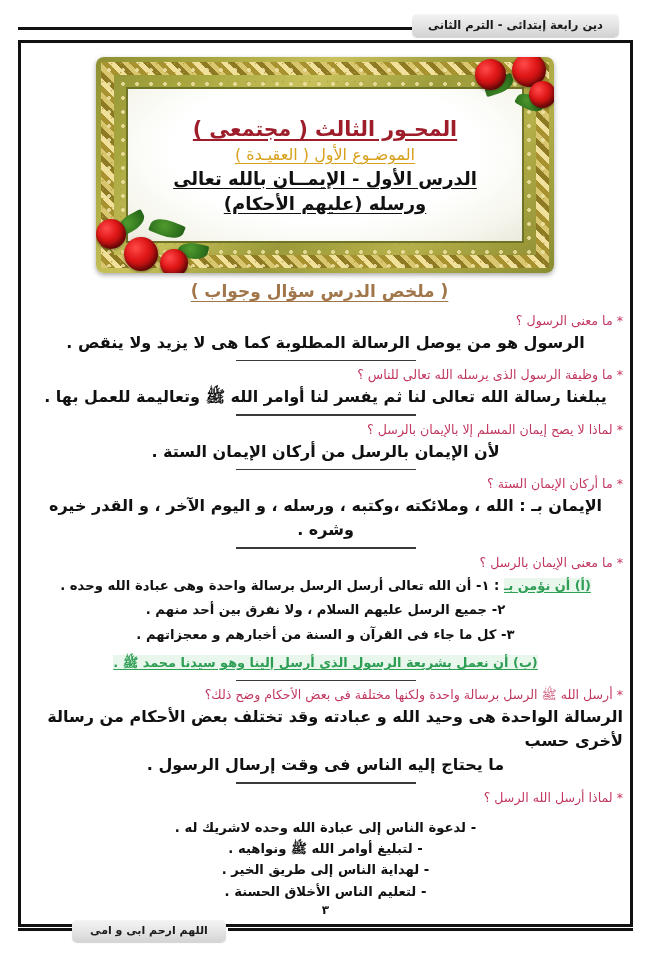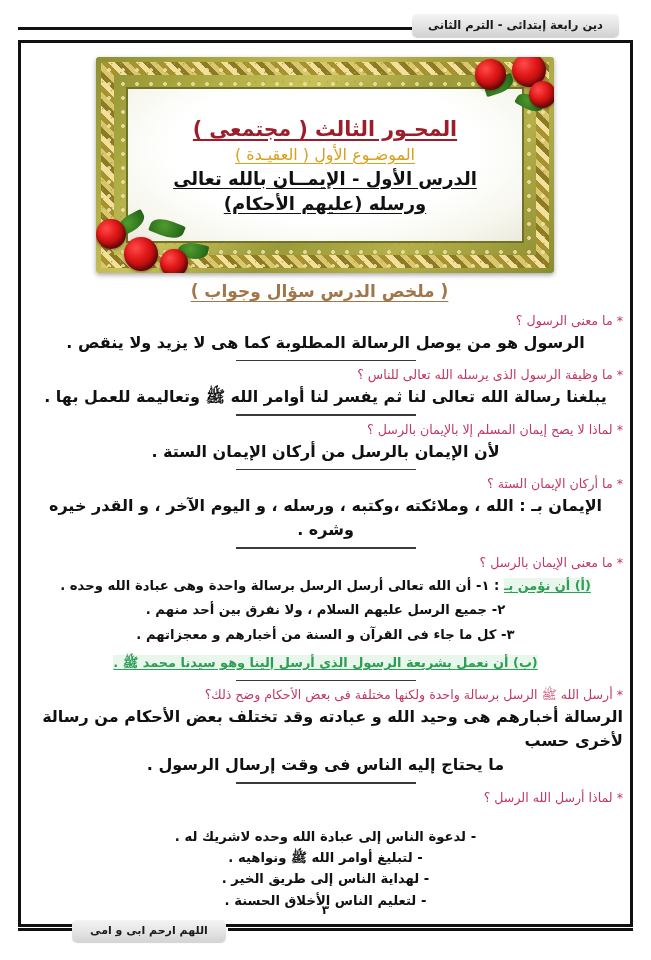--- a/index.html
+++ b/index.html
@@ -35,21 +35,21 @@
   .frame-left{position:absolute;top:40px;left:18px;width:3px;bottom:33px;background:#111;}
 
   
   .title-frame{
     position:absolute;top:57px;left:96px;width:458px;height:216px;
   }
   .tf-outer{
     position:absolute;inset:0;
     background:
       linear-gradient(135deg,#8d8f33 0%,#a9a840 18%,#c9c25c 36%,#9a9a3a 55%,#b5b04a 74%,#8a8c31 100%);
-    border-radius:3px;
+    border-radius:8px;
     box-shadow:0 2px 5px rgba(0,0,0,.35);
     overflow:hidden;
   }
   
   .tf-vine{
     position:absolute;inset:5px;
     border:13px solid transparent;
     border-image:repeating-linear-gradient(45deg,#d9c770 0 5px,#a8922f 5px 10px,#f0e09a 10px 15px,#8d7a22 15px 20px) 13;
     border-radius:2px;
   }
@@ -112,21 +112,21 @@
   .sep{
     width:180px;height:1.6px;background:#3a3a3a;margin:5px auto 5px auto;
   }
   .numline{color:#111;font-weight:bold;font-size:13.2px;text-align:center;line-height:1.55;margin:4px;}
   .green{
     color:#2f9e55;font-weight:bold;font-size:12.9px;
     background:#e8f6ec;text-decoration:underline;text-underline-offset:2px;
   }
   .greenline{text-align:center;margin:3px 0 0 0;line-height:1.6;}
   .bul{color:#111;font-weight:bold;font-size:13.2px;line-height:1.62;margin:0;text-align:center;}
-  .bullets{margin-top:19px;}
+  .bullets{margin-top:10px;}
 
   
   .pageno{
     position:absolute;top:903px;left:0;width:651px;text-align:center;
     font-size:12px;font-weight:bold;color:#111;
   }
   
   .footer-band{position:absolute;bottom:18px;left:0;width:651px;height:30px;}
   .footer-chip{
     position:absolute;bottom:0;left:72px;
@@ -210,21 +210,21 @@
       <span class="green">(أ) أن نؤمن بـ</span><span> : ١- أن الله تعالى أرسل الرسل برسالة واحدة وهى عبادة الله وحده .</span>
     </div>
     <div class="numline">٢- جميع الرسل عليهم السلام ، ولا نفرق بين أحد منهم .</div>
     <div class="numline">٣- كل ما جاء فى القرآن و السنة من أخبارهم و معجزاتهم .</div>
     <div class="greenline">
       <span class="green">(ب) أن نعمل بشريعة الرسول الذى أرسل إلينا وهو سيدنا محمد ﷺ .</span>
     </div>
     <div class="sep"></div>
 
     <div class="q">* أرسل الله ﷺ الرسل برسالة واحدة ولكنها مختلفة فى بعض الأحكام وضح ذلك؟</div>
-    <div class="a right">الرسالة أخبارهم هى وحيد الله و عبادته وقد تختلف بعض الأحكام من رسالة لأخرى حسب</div>
+    <div class="a right">الرسالة الواحدة هى وحيد الله و عبادته وقد تختلف بعض الأحكام من رسالة لأخرى حسب</div>
     <div class="a">ما يحتاج إليه الناس فى وقت إرسال الرسول .</div>
     <div class="sep"></div>
 
     <div class="q">* لماذا أرسل الله الرسل ؟</div>
     <div class="bullets">
       <div class="bul">- لدعوة الناس إلى عبادة الله وحده لاشريك له .</div>
       <div class="bul">- لتبليغ أوامر الله ﷺ ونواهيه .</div>
       <div class="bul">- لهداية الناس إلى طريق الخير .</div>
       <div class="bul">- لتعليم الناس الأخلاق الحسنة .</div>
     </div>

